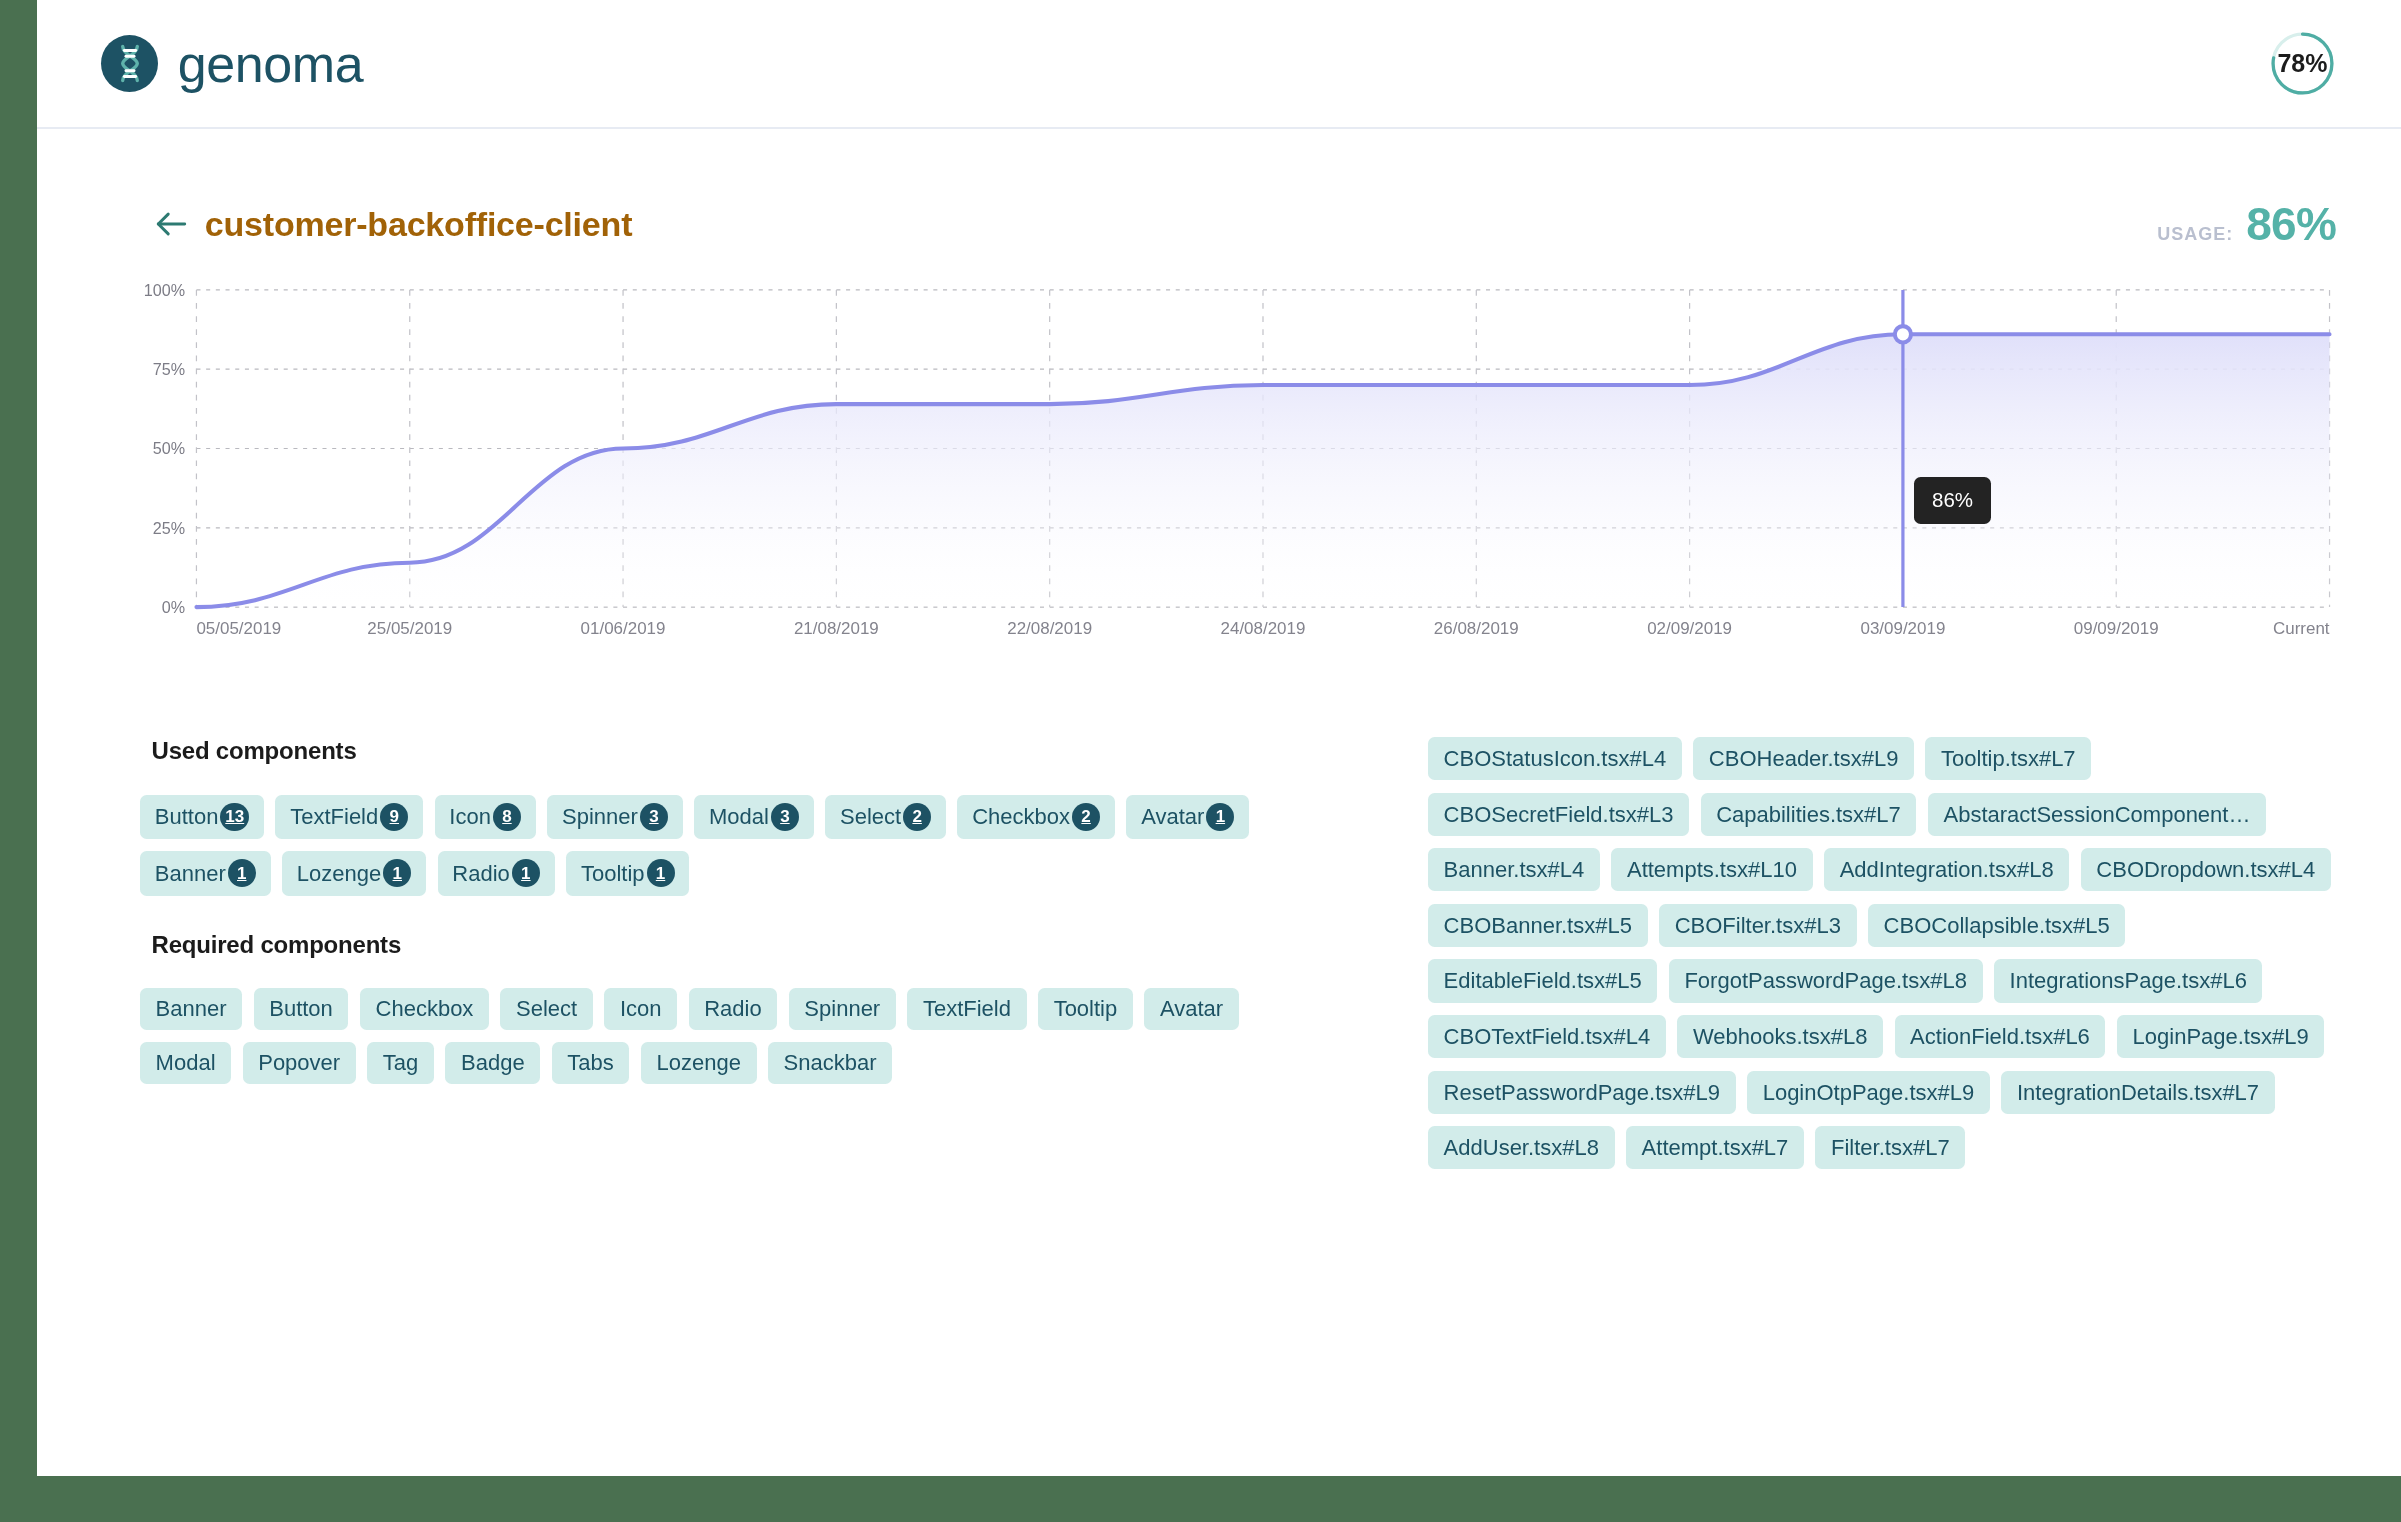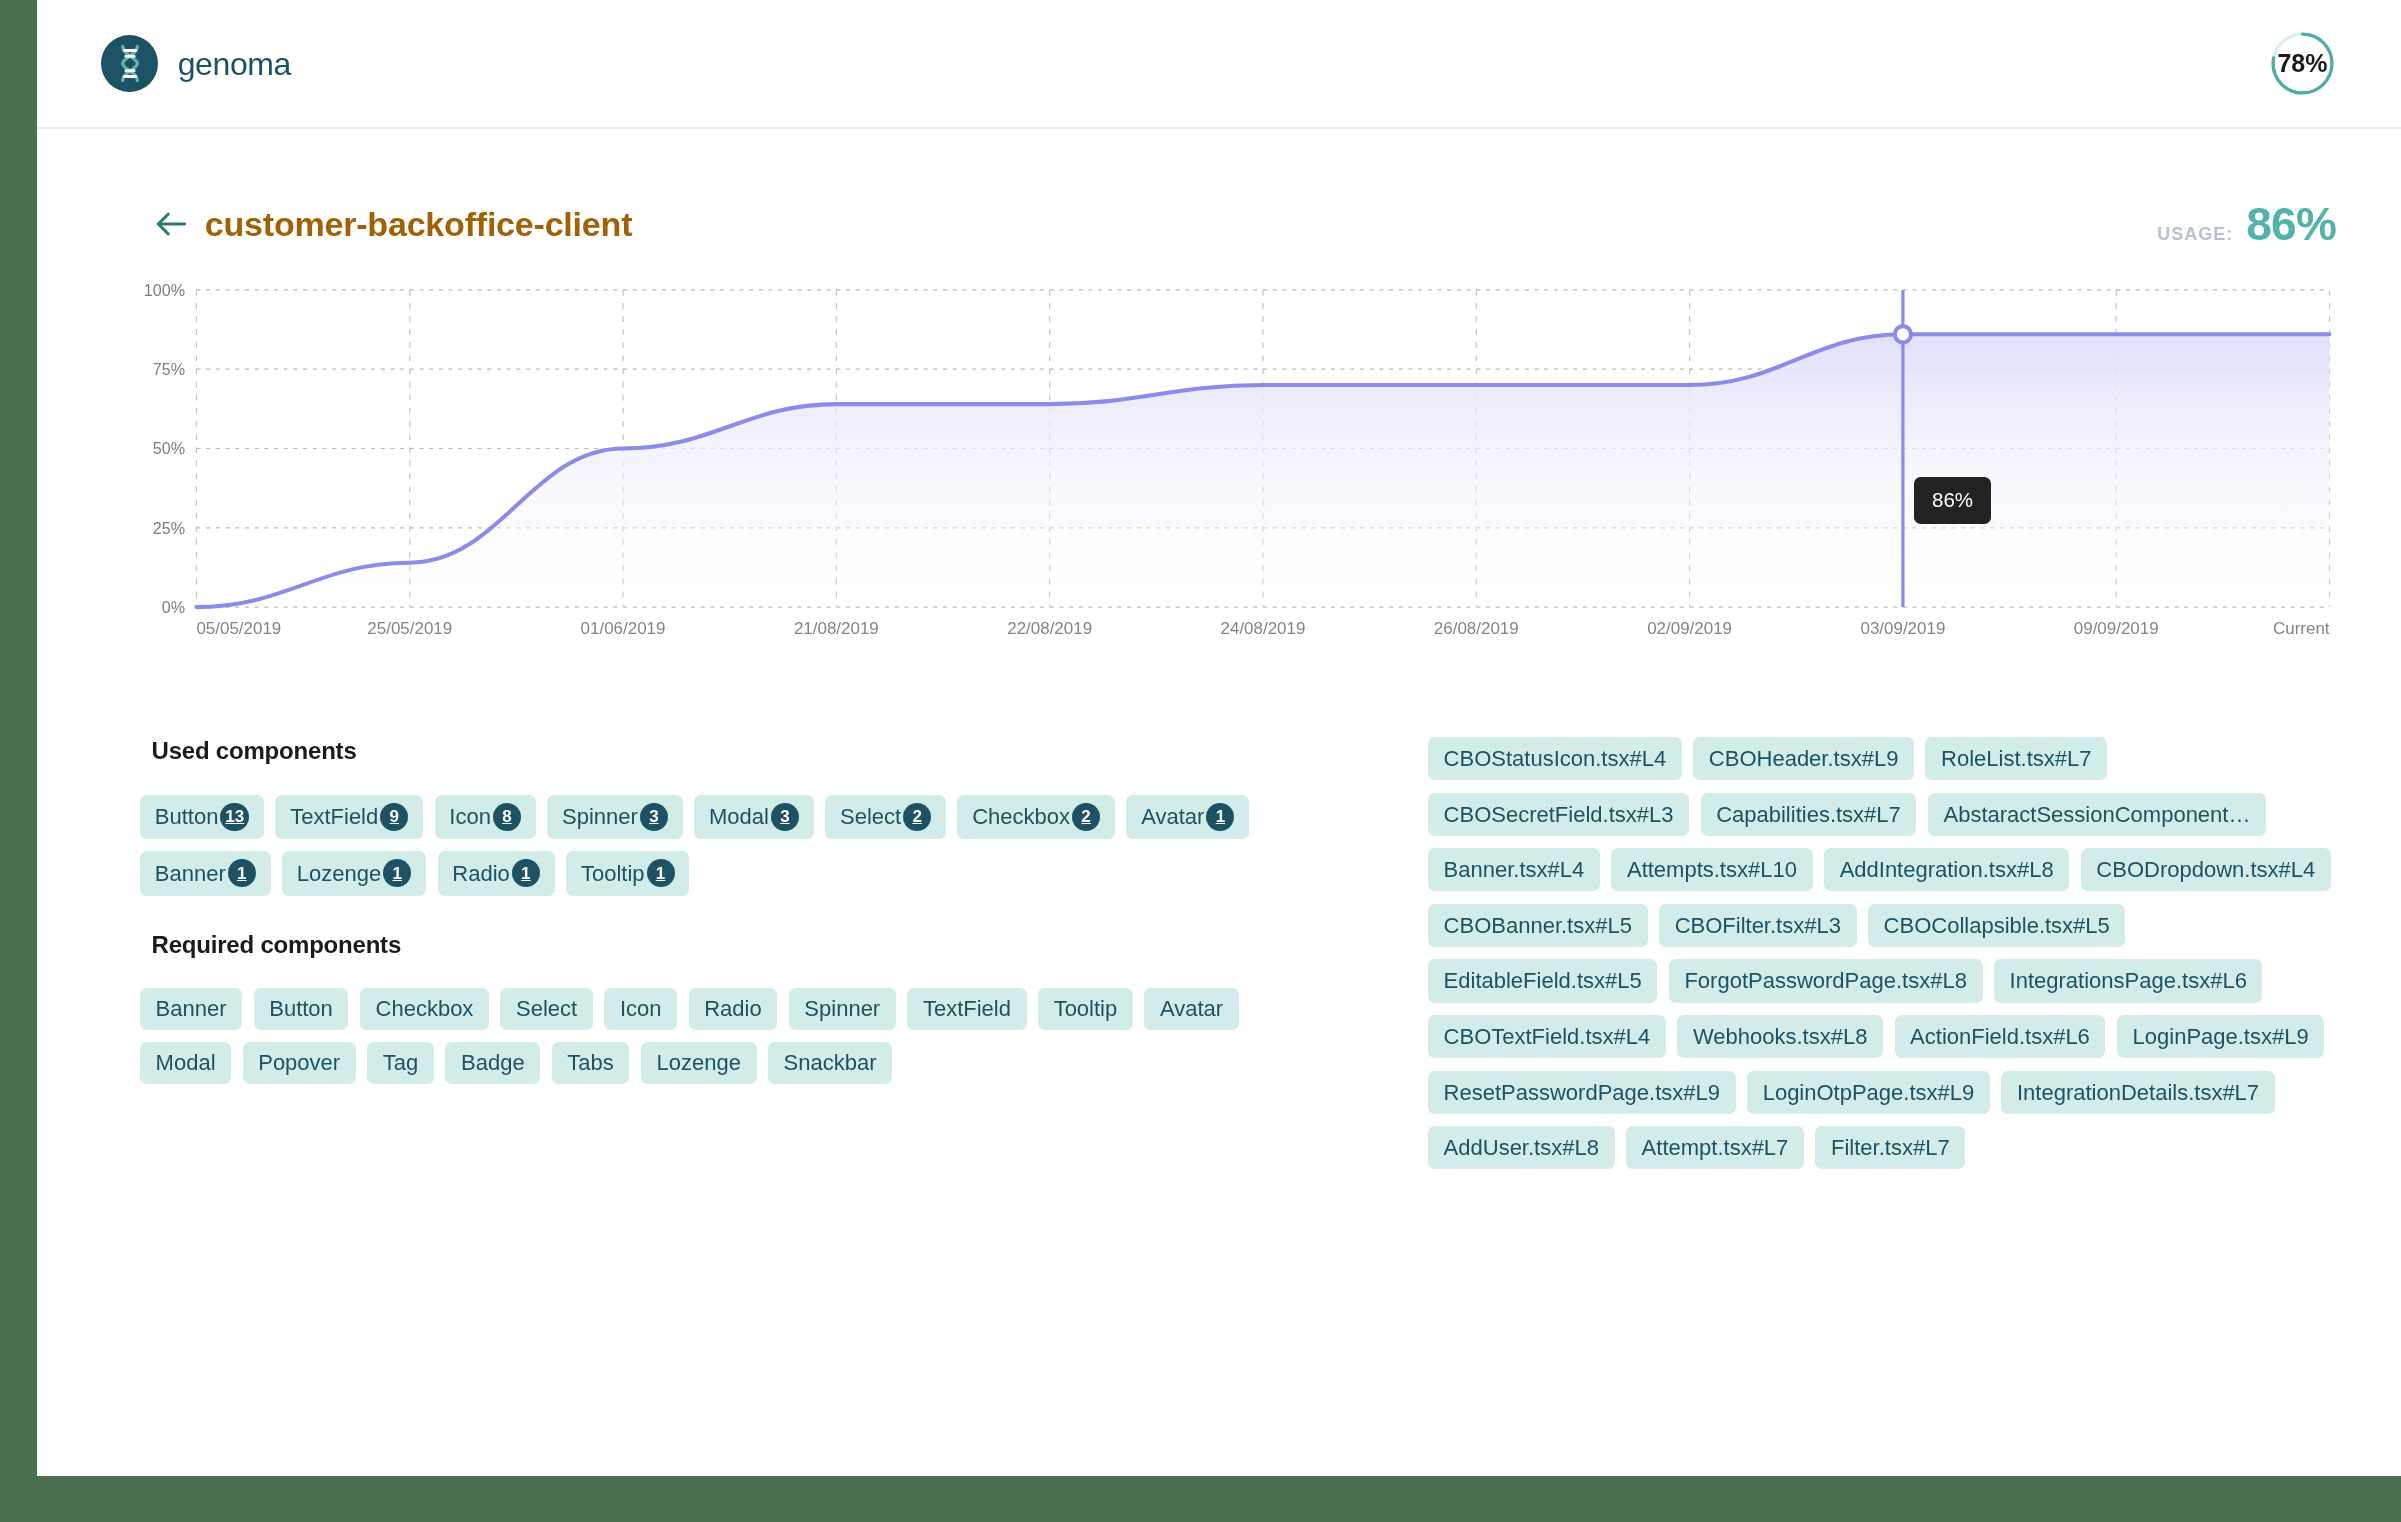--- a/index.html
+++ b/index.html
@@ -34,21 +34,21 @@
     padding: 0 66px 0 64px;
   }
   .brand { display: flex; align-items: center; gap: 19.7px; }
   .brand-mark {
     width: 57px; height: 57px; border-radius: 50%;
     background: #1d5264;
     display: flex; align-items: center; justify-content: center;
     flex: 0 0 auto;
   }
   .brand-name {
-    font-size: 32px;
+    font-size: 52px;
     font-weight: 400;
     color: #1d5264;
     letter-spacing: -0.4px;
     line-height: 1;
   }
   .topbar-right { margin-left: auto; display: flex; align-items: center; }
   .ring-wrap { position: relative; width: 67px; height: 67px; }
   .ring-label {
     position: absolute; inset: 0;
     display: flex; align-items: center; justify-content: center;
@@ -314,21 +314,21 @@
           <div class="chip plain">Tabs</div>
           <div class="chip plain">Lozenge</div>
           <div class="chip plain">Snackbar</div>
         </div>
     </div>
 
     <div class="col-right">
       <div class="chip-row" id="files-row">
           <div class="chip file">CBOStatusIcon.tsx#L4</div>
           <div class="chip file">CBOHeader.tsx#L9</div>
-          <div class="chip file">RoleList.tsx#L7</div>
+          <div class="chip file">Tooltip.tsx#L7</div>
           <div class="chip file">CBOSecretField.tsx#L3</div>
           <div class="chip file">Capabilities.tsx#L7</div>
           <div class="chip file">AbstaractSessionComponent…</div>
           <div class="chip file">Banner.tsx#L4</div>
           <div class="chip file">Attempts.tsx#L10</div>
           <div class="chip file">AddIntegration.tsx#L8</div>
           <div class="chip file">CBODropdown.tsx#L4</div>
           <div class="chip file">CBOBanner.tsx#L5</div>
           <div class="chip file">CBOFilter.tsx#L3</div>
           <div class="chip file">CBOCollapsible.tsx#L5</div>

